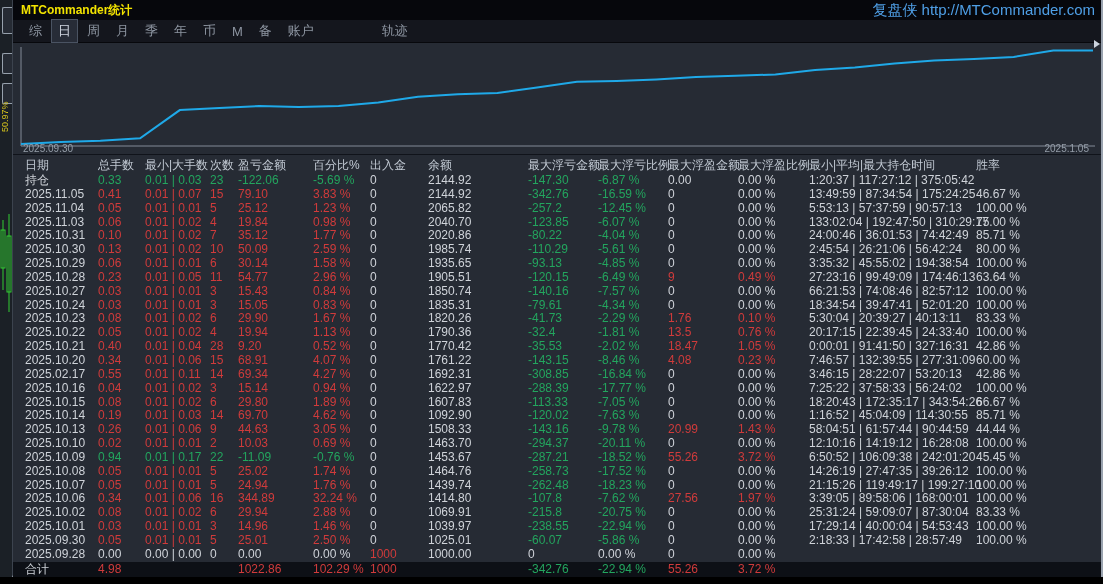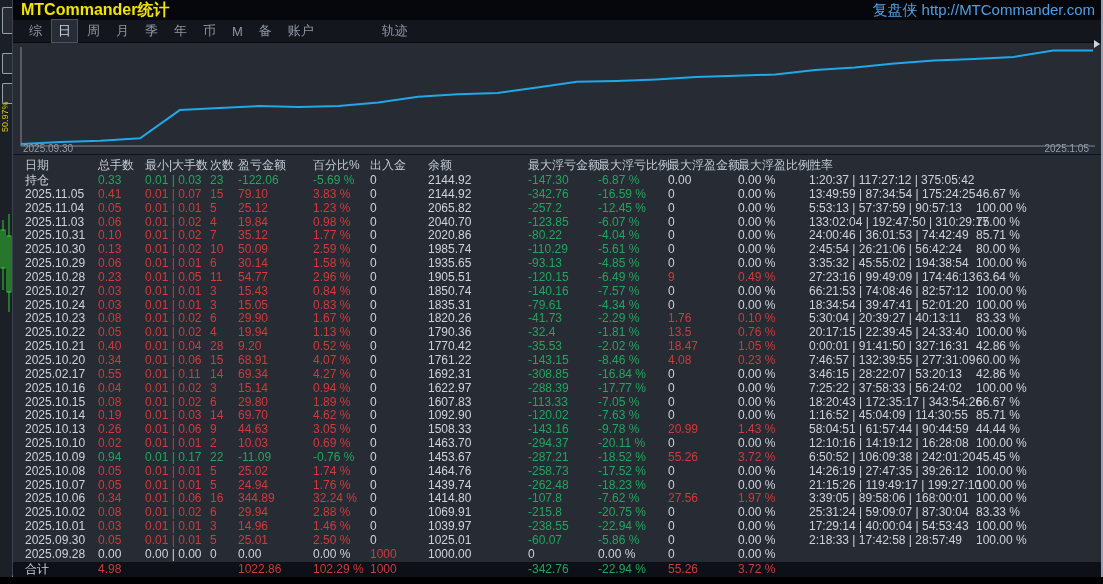--- a/index.html
+++ b/index.html
@@ -15,21 +15,21 @@
   .edge-box.b1 { top:7px;  height:27px; }
   .edge-box.b2 { top:53px; height:21px; }
   .edge-box.b3 { top:83px; height:21px; }
   .edge-label { position:absolute; top:132px; left:0px; color:#d6c41c; font-size:9px;
                 transform:rotate(-90deg); transform-origin:left top; white-space:nowrap; }
   .edge-candles { position:absolute; left:0; top:212px; }
   
   .window { position:absolute; left:12px; top:0; width:1091px; height:577px; background:#262b34;
             border-right:2px solid #9aa3af; border-bottom:2px solid #9aa3af; border-left:1px solid #3c434e; }
   .titlebar { height:20px; background:#06070c; display:flex; align-items:center; justify-content:space-between; padding:0 6px 0 8px; }
-  .title { color:#f2e300; font-weight:bold; font-size:16px; }
+  .title { color:#f2e300; font-weight:bold; font-size:12px; }
   .brand { color:#4f9fe6; font-size:15px; cursor:pointer; }
   .menubar { height:23px; background:#14161d; display:flex; align-items:center; padding-left:10px; border-bottom:1px solid #07080c; }
   .mi { color:#8d95a1; font-size:13px; padding:2px 6px; margin-right:4px; cursor:default; }
   .mi.active { background:#272c37; outline:1px solid #4a5362; color:#d2d8e2; }
   .mi.gap { margin-left:52px; }
   
   .chart { position:relative; height:112px; background:#262b34; border-bottom:1px solid #10131a; }
   .xl { position:absolute; bottom:0px; font-size:10px; color:#959ea9; }
   .xl.start { left:10px; }
   .xl.end { right:12px; }
@@ -100,20 +100,21 @@
         <span class="c-head">最小|大手数</span>
         <span class="c-head">次数</span>
         <span class="c-head">盈亏金额</span>
         <span class="c-head">百分比%</span>
         <span class="c-head">出入金</span>
         <span class="c-head">余额</span>
         <span class="c-head">最大浮亏金额</span>
         <span class="c-head">最大浮亏比例</span>
         <span class="c-head">最大浮盈金额</span>
         <span class="c-head">最大浮盈比例</span>
+        <span class="c-head">最小|平均|最大持仓时间</span>
         <span class="c-head">胜率</span>
       </div>
       <div class="trow">
         <span class="c-white">持仓</span>
         <span class="c-green">0.33</span>
         <span class="c-green">0.01 | 0.03</span>
         <span class="c-green">23</span>
         <span class="c-green">-122.06</span>
         <span class="c-green">-5.69 %</span>
         <span class="c-white">0</span>

